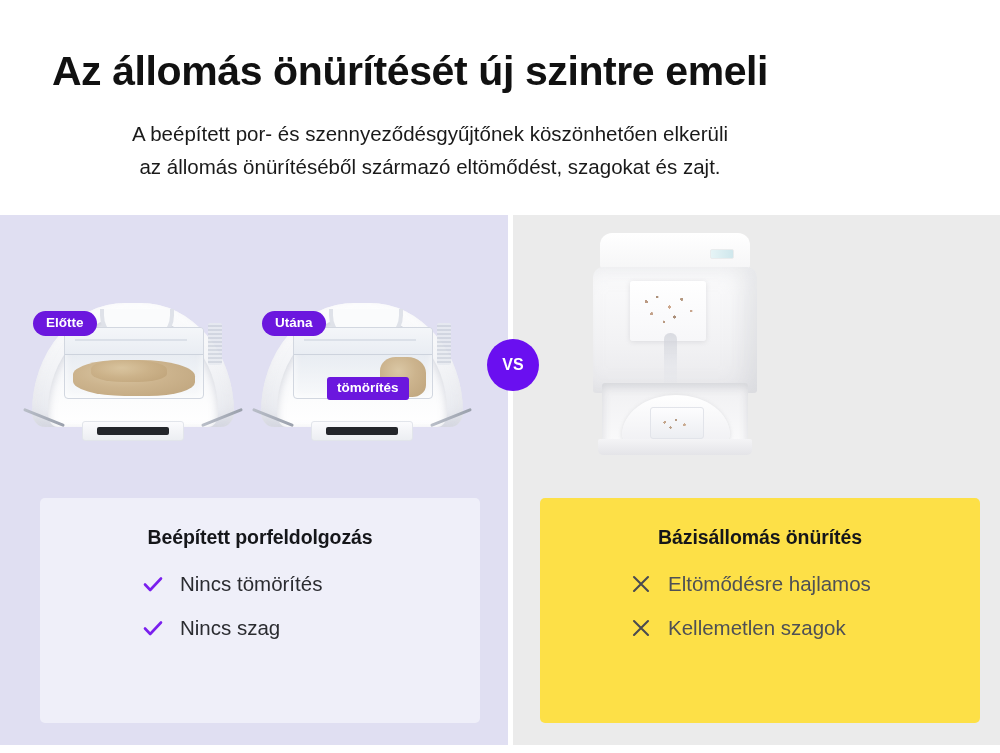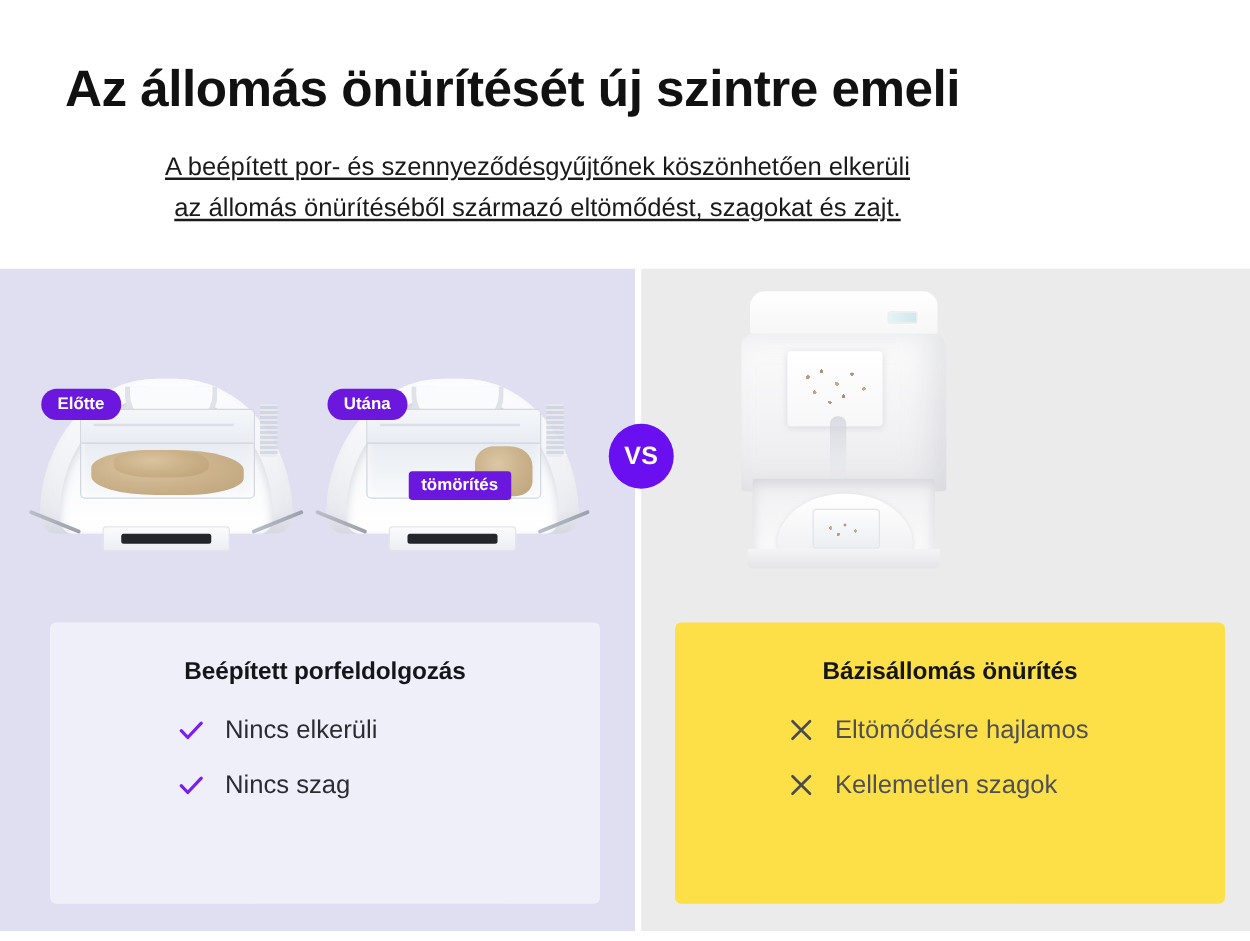--- a/index.html
+++ b/index.html
@@ -33,21 +33,21 @@
     margin: 0 0 22px 0;
   }
   .subtitle {
     font-size: 20.5px;
     font-weight: 400;
     color: #1a1a1a;
     line-height: 1.62;
     margin: 0 auto;
     width: 860px;
   }
-  .subtitle-line { display: block; text-decoration: underline; }
+  .subtitle-line { display: block; }
 
   
   .panels {
     position: absolute;
     top: 215px;
     left: 0;
     width: 1000px;
     height: 504px;
     display: flex;
   }
@@ -226,21 +226,21 @@
   
   .vs-badge {
     position: absolute;
     left: 487px;
     top: 124px;
     width: 52px;
     height: 52px;
     border-radius: 50%;
     background: #6A0FF0;
     color: #ffffff;
-    font-size: 20px;
+    font-size: 16px;
     font-weight: 700;
     display: flex;
     align-items: center;
     justify-content: center;
     letter-spacing: 0.2px;
     z-index: 20;
   }
 
   
   .dock {
@@ -466,21 +466,21 @@
 
     <div class="card card-left">
       <div class="card-title">Beépített porfeldolgozás</div>
       <ul class="feature-list">
         <li class="feature-item">
           <span class="icon-check">
             <svg width="26" height="26" viewBox="0 0 26 26">
                 <path d="M5 13.5 L10.2 19 L21 7.5" fill="none" stroke="#7A1FEE" stroke-width="2.6" stroke-linecap="round" stroke-linejoin="round"></path>
               </svg>
           </span>
-          <span>Nincs elkerüli</span>
+          <span>Nincs tömörítés</span>
         </li>
         <li class="feature-item">
           <span class="icon-check">
             <svg width="26" height="26" viewBox="0 0 26 26">
                 <path d="M5 13.5 L10.2 19 L21 7.5" fill="none" stroke="#7A1FEE" stroke-width="2.6" stroke-linecap="round" stroke-linejoin="round"></path>
               </svg>
           </span>
           <span>Nincs szag</span>
         </li>
       </ul>

